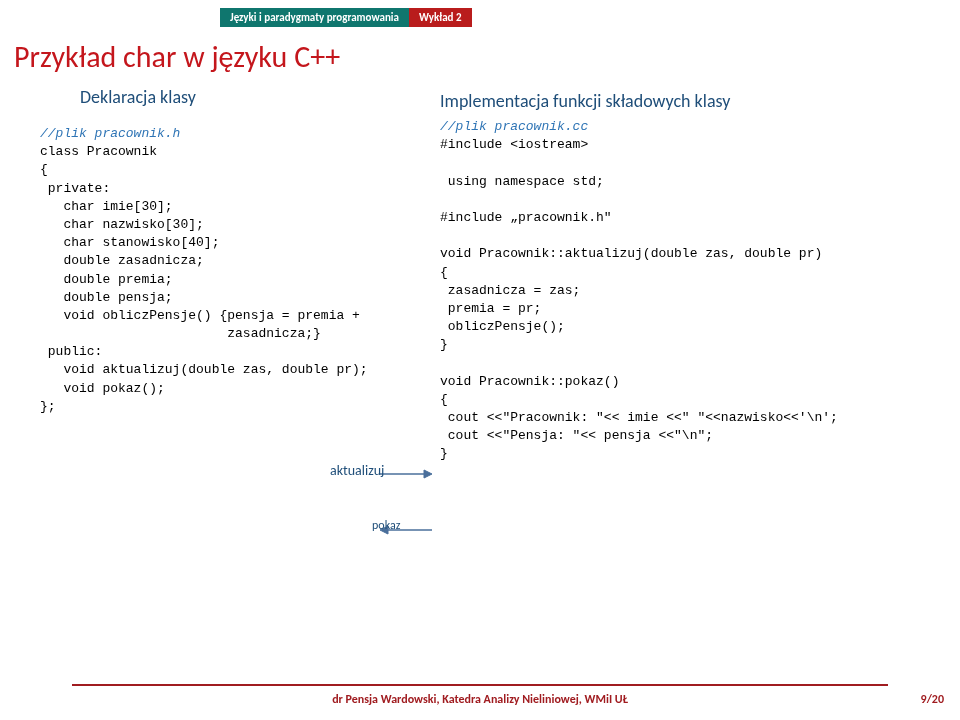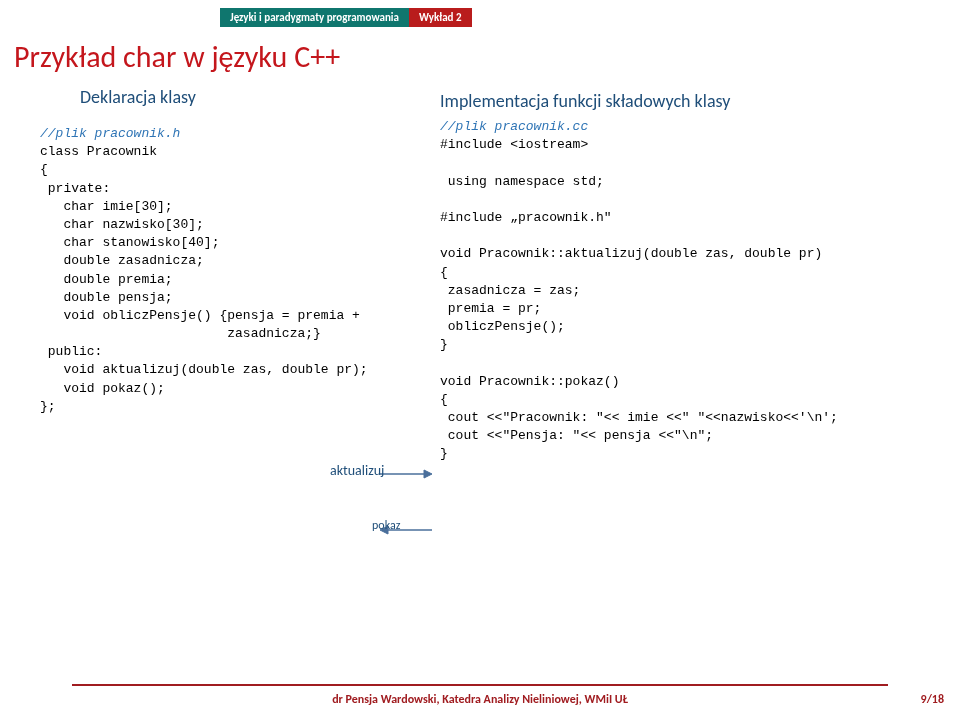--- a/index.html
+++ b/index.html
@@ -208,13 +208,13 @@
   <svg class="uml-arrow" style="left:80px;top:90px;width:52px;height:12px;" viewBox="0 0 52 12">
     <line x1="8" y1="6" x2="52" y2="6" stroke-width="1.5"></line>
     <polygon points="8,2 0,6 8,10"></polygon>
   </svg>
   <div class="uml-label-left-top">aktualizuj</div>
   <div class="uml-label-left-bot">pokaz</div>
 </div>
 
 <div class="footer-bar"></div>
 <div class="footer-text">dr Pensja Wardowski, Katedra Analizy Nieliniowej, WMiI UŁ</div>
-<div class="page-num">9/18</div>
+<div class="page-num">9/20</div>
 
 </body></html>

